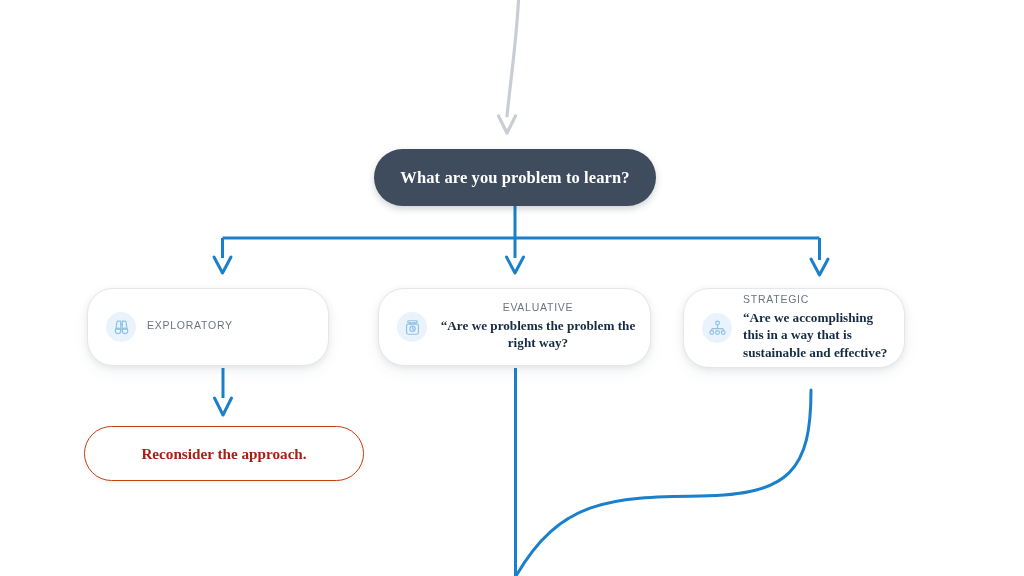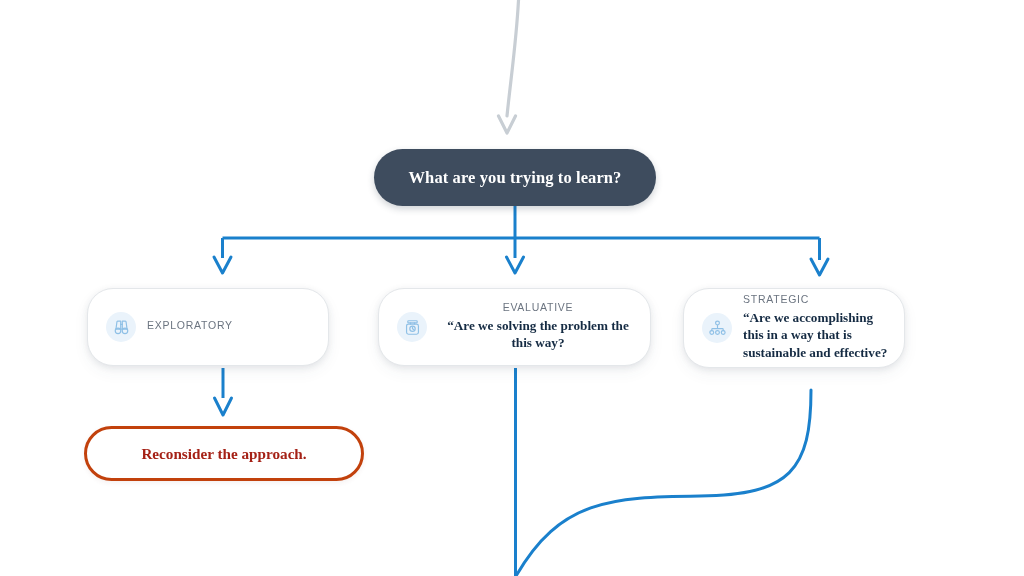--- a/index.html
+++ b/index.html
@@ -107,21 +107,21 @@
   }
 
   
   .outcome-node {
     position: absolute;
     left: 84px;
     top: 426px;
     width: 280px;
     height: 55px;
     background: #ffffff;
-    border: 3px solid #c2410c;
+    border: 1px solid #c2410c;
     border-radius: 28px;
     box-shadow: 0 2px 5px rgba(120,60,50,0.07);
     display: flex;
     align-items: center;
     justify-content: center;
     box-sizing: border-box;
   }
   .outcome-label {
     font-family: "Liberation Serif", serif;
     font-weight: bold;
@@ -164,21 +164,21 @@
     <g>
       <path d="M 515.5 368 L 515.5 588" fill="none" stroke="#1a80cc" stroke-width="3"></path>
     </g>
 
     <g>
       <path d="M 811 390 C 811 470, 790 495, 700 496 C 610 497, 560 500, 516 576" fill="none" stroke="#1a80cc" stroke-width="3" stroke-linecap="round"></path>
     </g>
   </svg>
 
   <div class="root-node">
-    <span class="root-node-label">What are you trying to learn?</span>
+    <span class="root-node-label">What are you problem to learn?</span>
   </div>
 
   <div class="card card-exploratory">
     <span class="card-icon">
       <svg width="19" height="19" viewBox="0 0 24 24" fill="none" stroke="#8fc0e6" stroke-width="1.5" stroke-linecap="round" stroke-linejoin="round">
         <path d="M8 4h3v10H5l1.2-9A1.2 1.2 0 0 1 8 4z"></path>
         <path d="M16 4h-3v10h6l-1.2-9A1.2 1.2 0 0 0 16 4z"></path>
         <circle cx="7.6" cy="16.2" r="3.5"></circle>
         <circle cx="16.4" cy="16.2" r="3.5"></circle>
         <path d="M11 8h2"></path>
@@ -195,21 +195,21 @@
       <svg width="19" height="19" viewBox="0 0 24 24" fill="none" stroke="#8fc0e6" stroke-width="1.5" stroke-linecap="round" stroke-linejoin="round">
         <rect x="6" y="3.5" width="12" height="2.6" rx="1.1"></rect>
         <path d="M9.5 6.1v1.6M14.5 6.1v1.6"></path>
         <rect x="4.5" y="7.7" width="15" height="12.8" rx="2.4"></rect>
         <circle cx="12" cy="13.6" r="3.4"></circle>
         <path d="M12 11.4v2.2l1.5 1"></path>
       </svg>
     </span>
     <div class="card-body">
       <div class="card-kicker">EVALUATIVE</div>
-      <div class="card-quote">“Are we solving the problem the this way?</div>
+      <div class="card-quote">“Are we problems the problem the right way?</div>
     </div>
   </div>
 
   <div class="card card-strategic">
     <span class="card-icon">
       <svg width="19" height="19" viewBox="0 0 24 24" fill="none" stroke="#8fc0e6" stroke-width="1.5" stroke-linecap="round" stroke-linejoin="round">
         <circle cx="12" cy="5.2" r="2.4"></circle>
         <path d="M12 7.6v3.2"></path>
         <path d="M4.8 14.6v-1.4a1 1 0 0 1 1-1h12.4a1 1 0 0 1 1 1v1.4"></path>
         <circle cx="4.8" cy="17" r="2.4"></circle>

